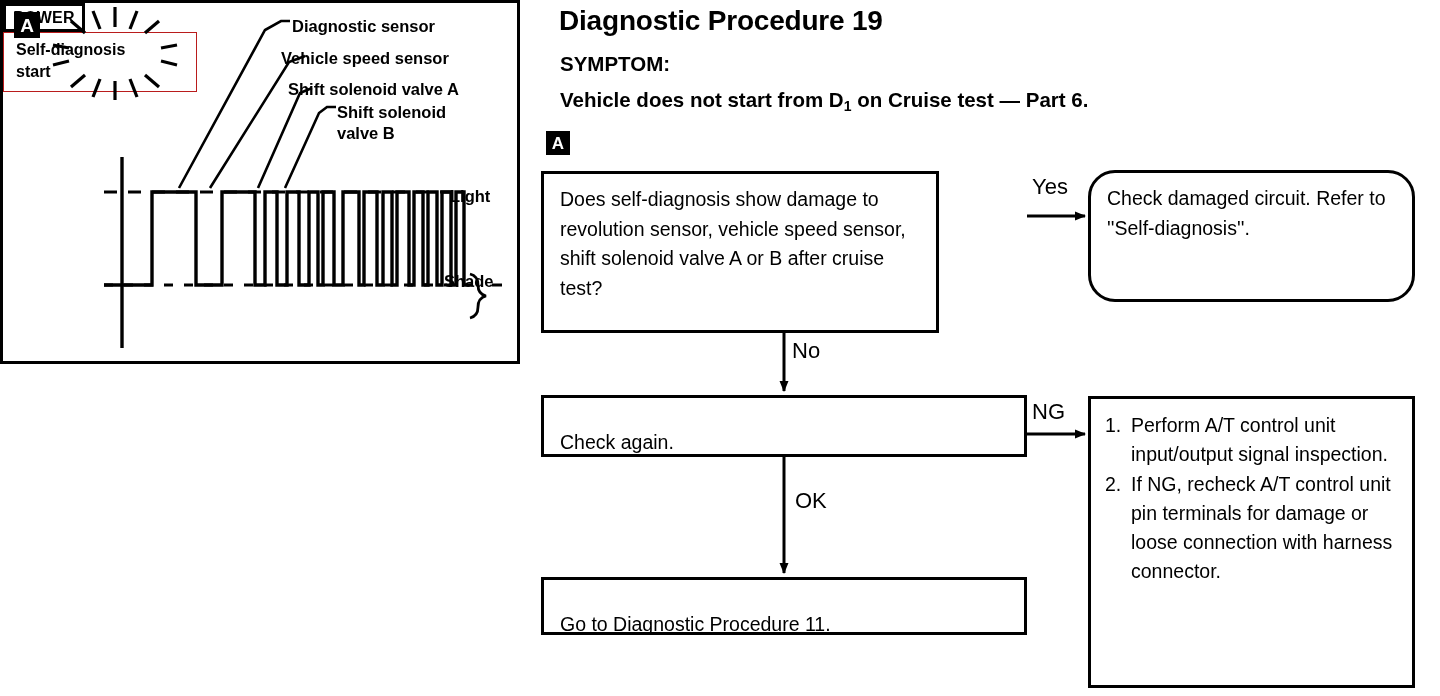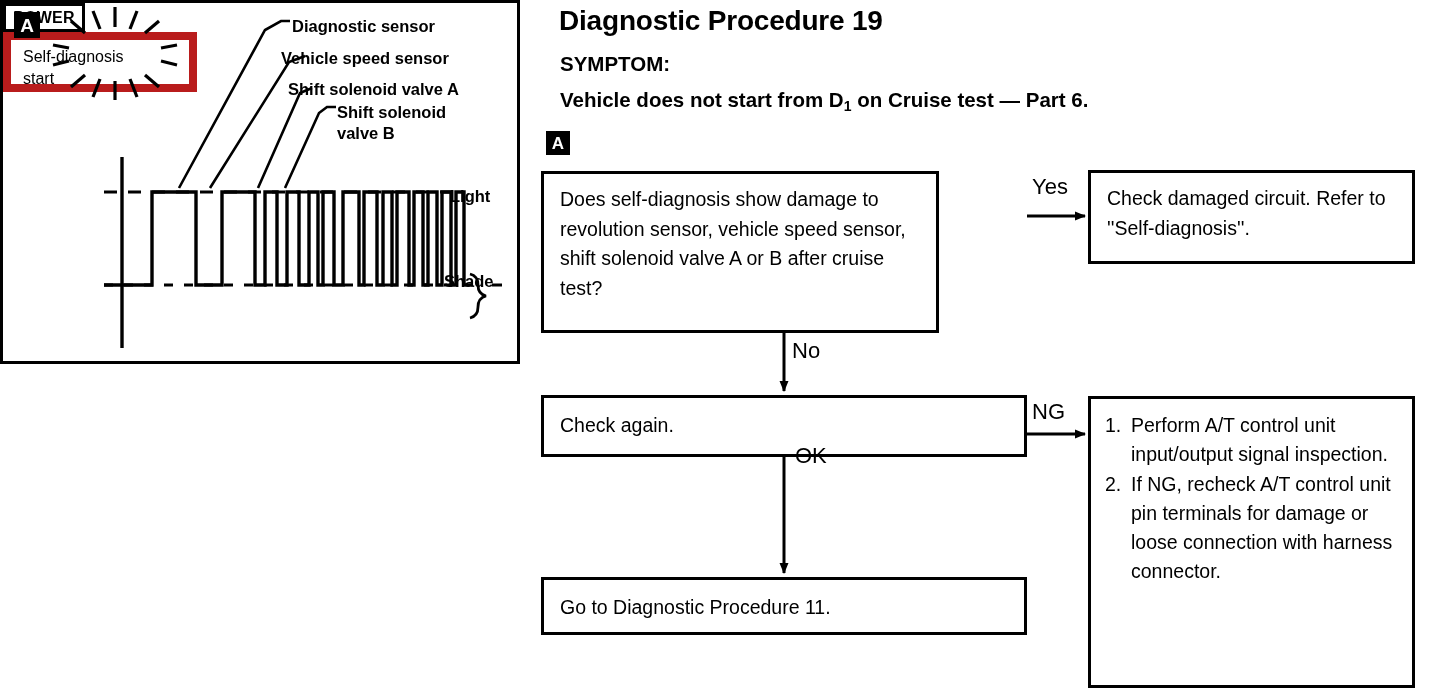--- a/index.html
+++ b/index.html
@@ -36,22 +36,22 @@
   #power-box{
     left:71px;top:37px;width:82px;height:29px;
     border:3px solid #000;background:#fff;box-sizing:border-box;
     display:flex;align-items:center;justify-content:center;
     font-weight:bold;font-size:16px;letter-spacing:.2px;
   }
   #rays{left:35px;top:5px;width:160px;height:95px;}
 
   #selfdiag-box{
     left:25px;top:97px;width:194px;height:60px;
-    border:8px solid #b91c1c;background:#fff;box-sizing:border-box;
-    font-weight:normal;font-size:16px;line-height:1.35;
+    border:1px solid #b91c1c;background:#fff;box-sizing:border-box;
+    font-weight:bold;font-size:16px;line-height:1.35;
     padding:6px 0 3px 12px;
   }
 
   #wave-svg{left:0;top:0;width:520px;height:364px;}
 
   .lbl{
     position:absolute;font-weight:bold;font-size:16.5px;
     white-space:nowrap;line-height:1.28;
   }
   #lbl-rev{left:292px;top:16px;}
@@ -72,51 +72,51 @@
   }
   #symptom-text{
     position:absolute;left:560px;top:88px;
     font-weight:bold;font-size:20.5px;white-space:nowrap;
   }
   #symptom-text sub{font-size:14px;vertical-align:baseline;position:relative;top:4px;}
 
   #right-badge{left:546px;top:131px;width:24px;height:24px;font-size:17px;line-height:1;}
 
   #box-q1{left:541px;top:171px;width:398px;height:162px;}
-  #box-yes{left:1088px;top:170px;width:327px;height:94px;}
+  #box-yes{left:1088px;top:170px;width:327px;height:132px;border-radius:27px;}
   #box-check{left:541px;top:395px;width:486px;height:62px;}
   #box-ng{left:1088px;top:396px;width:327px;height:292px;}
   #box-goto{left:541px;top:577px;width:486px;height:58px;}
 
   .box-text{
     font-size:19.5px;line-height:1.52;
     padding:11px 14px 0 16px;
     box-sizing:border-box;height:100%;
   }
-  #box-check .box-text,#box-goto .box-text{padding-top:13px;}
+  #box-check .box-text,#box-goto .box-text{padding-top:30px;}
 
   .numlist{
     font-size:19.5px;line-height:1.49;
     padding:12px 10px 0 14px;
     box-sizing:border-box;
     list-style:none;margin:0;
   }
   .numlist li{
     display:flex;margin:0 0 1px 0;
   }
   .numlist .num{width:26px;flex:0 0 26px;}
   .numlist .txt{flex:1;}
 
   .edge-label{
     position:absolute;font-size:22px;font-weight:normal;
   }
   #lab-yes{left:1032px;top:174px;}
   #lab-no{left:792px;top:338px;}
   #lab-ng{left:1032px;top:399px;}
-  #lab-ok{left:795px;top:443px;}
+  #lab-ok{left:795px;top:488px;}
 
   #flow-svg{position:absolute;left:0;top:0;width:1440px;height:696px;pointer-events:none;}
 </style>
 </head>
 <body>
 
 <div id="left-panel">
 
   <div class="badge" id="left-badge">A</div>
 

